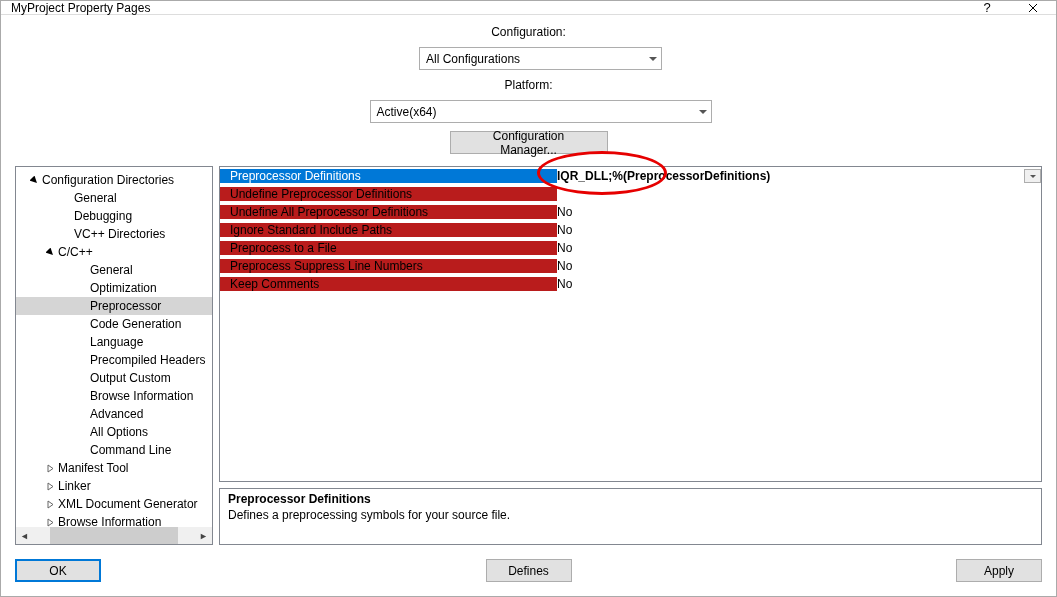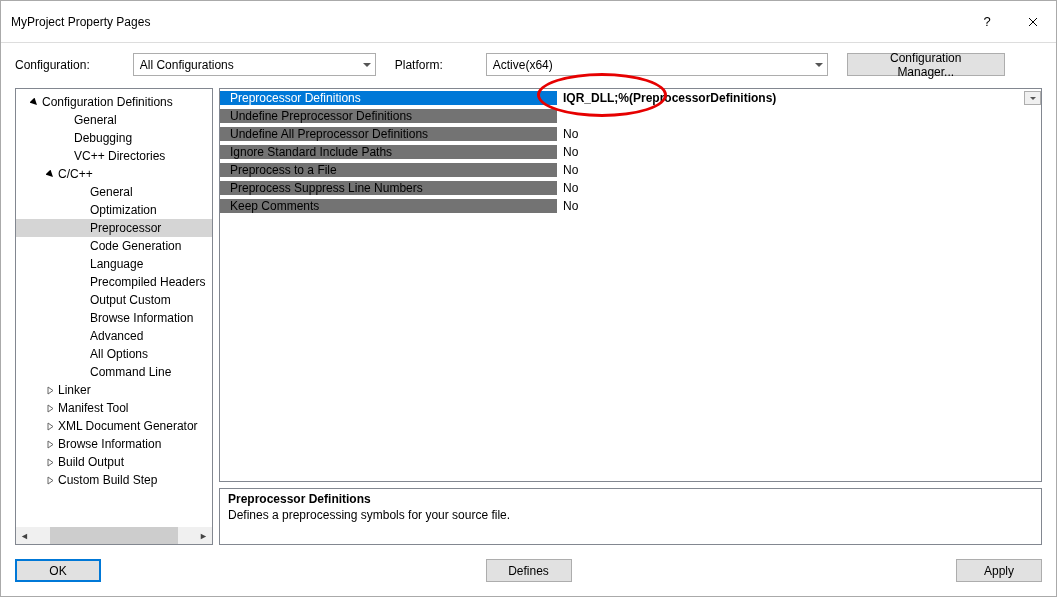--- a/index.html
+++ b/index.html
@@ -11,39 +11,40 @@
     color: #000;
     width: 1057px;
     height: 597px;
     border: 1px solid #aaa;
     display: flex;
     flex-direction: column;
     overflow: hidden;
   }
   
   .titlebar {
-    height: 42px;
+    height: 14px;
     display: flex;
     align-items: center;
     padding-left: 10px;
     border-bottom: 1px solid #ddd;
   }
   .titlebar .title { flex: 1; }
   .titlebar .ctrl {
     width: 46px; height: 30px;
     display: flex; align-items: center; justify-content: center;
     font-size: 13px;
   }
   .titlebar .close-x svg { width: 10px; height: 10px; }
   
   .configrow {
     display: flex;
     align-items: center;
-    gap: 19px;
+    gap: 8px;
     padding: 10px 14px 12px 14px;
+    flex-direction: column;
   }
   .configrow label { }
   .dropdown {
     border: 1px solid #adadad;
     height: 23px;
     display: flex;
     align-items: center;
     padding: 0 20px 0 6px;
     background: #fff;
     position: relative;
@@ -108,22 +109,22 @@
   .rightcol { flex:1; display:flex; flex-direction:column; gap:6px; min-height:0;}
   .gridpane {
     flex:1;
     border:1px solid #828790;
     background:#fff;
     position:relative;
     min-height:0;
   }
   .grid { width:100%; }
   .gridrow { display:flex; height:18px; align-items:center;}
-  .gridrow .c1 { width:337px; padding-left:10px; background:#737373;}
-  .gridrow .c2 { flex:1; padding-left:6px; position:relative; }
+  .gridrow .c1 { width:337px; padding-left:10px; background:#b91c1c;}
+  .gridrow .c2 { flex:1; padding-left:0; position:relative; }
   .gridrow.selrow .c1 { background:#0078d7; color:#fff; }
   .gridrow.selrow .c2 { background:#fff; }
   .gridrow.selrow .c2 .dropbtn {
     position:absolute; right:0; top:0; bottom:0; width:17px;
     border:1px solid #adadad; background:#f0f0f0;
     display:flex; align-items:center; justify-content:center;
   }
   .gridrow.selrow .c2 .dropbtn .chev {
     width:0;height:0;border-left:3px solid transparent;border-right:3px solid transparent;border-top:3px solid #555;
   }
@@ -181,21 +182,21 @@
 <div class="main">
   <div class="treepane">
     <div class="tree" id="tree">
         <div class="tree-row">
           <span style="width:10px"></span>
           <span class="tw">
             <svg viewBox="0 0 9 9">
               <path d="M1 1 L8 4.5 L1 8 Z" fill="#000" transform="rotate(45 4.5 4.5)"></path>
             </svg>
           </span>
-          <span>Configuration Definitions</span>
+          <span>Configuration Directories</span>
         </div>
         <div class="tree-row">
           <span style="width:42px"></span>
           <span class="tw"></span>
           <span>General</span>
         </div>
         <div class="tree-row">
           <span style="width:42px"></span>
           <span class="tw"></span>
           <span>Debugging</span>
@@ -269,30 +270,30 @@
           <span class="tw"></span>
           <span>Command Line</span>
         </div>
         <div class="tree-row">
           <span style="width:26px"></span>
           <span class="tw">
             <svg viewBox="0 0 9 9">
               <path d="M2 1 L7 4.5 L2 8 Z" fill="none" stroke="#666" stroke-width="1"></path>
             </svg>
           </span>
+          <span>Manifest Tool</span>
+        </div>
+        <div class="tree-row">
+          <span style="width:26px"></span>
+          <span class="tw">
+            <svg viewBox="0 0 9 9">
+              <path d="M2 1 L7 4.5 L2 8 Z" fill="none" stroke="#666" stroke-width="1"></path>
+            </svg>
+          </span>
           <span>Linker</span>
-        </div>
-        <div class="tree-row">
-          <span style="width:26px"></span>
-          <span class="tw">
-            <svg viewBox="0 0 9 9">
-              <path d="M2 1 L7 4.5 L2 8 Z" fill="none" stroke="#666" stroke-width="1"></path>
-            </svg>
-          </span>
-          <span>Manifest Tool</span>
         </div>
         <div class="tree-row">
           <span style="width:26px"></span>
           <span class="tw">
             <svg viewBox="0 0 9 9">
               <path d="M2 1 L7 4.5 L2 8 Z" fill="none" stroke="#666" stroke-width="1"></path>
             </svg>
           </span>
           <span>XML Document Generator</span>
         </div>

